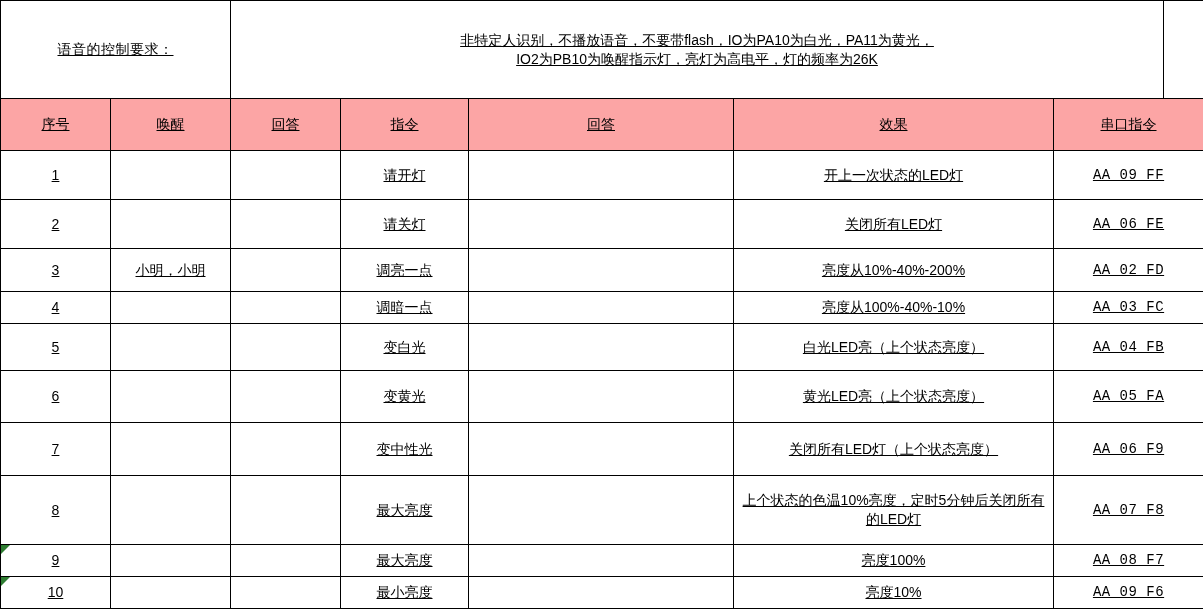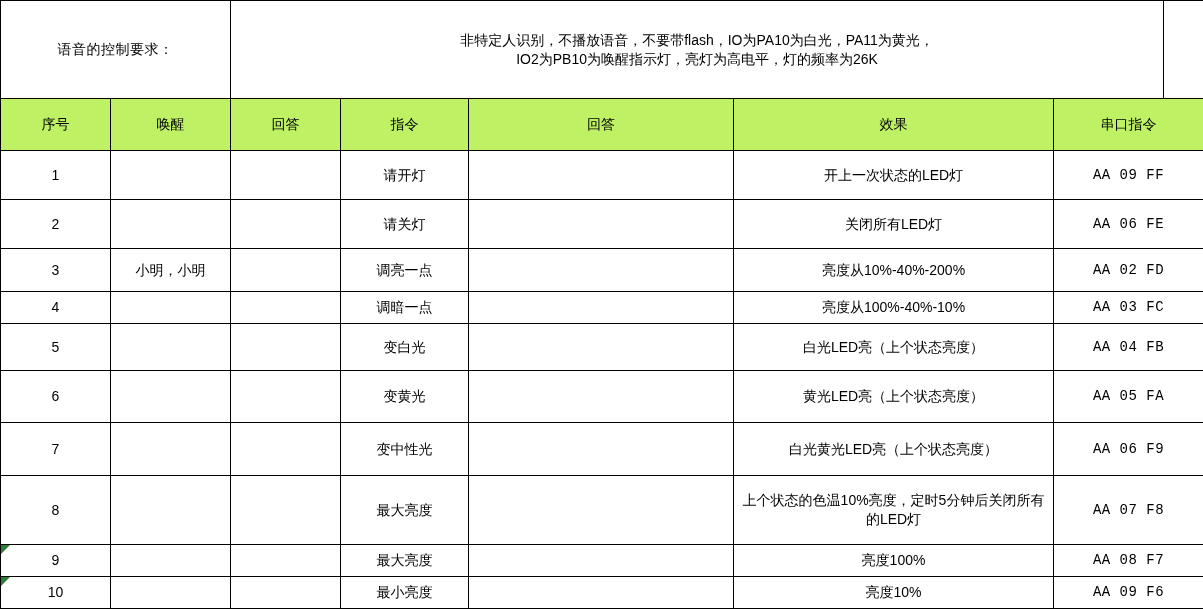--- a/index.html
+++ b/index.html
@@ -12,20 +12,21 @@
     height: 609px;
     font-family: "Liberation Sans", sans-serif;
     color: #000000;
     overflow: hidden;
   }
   .sheet {
     width: 1017px;
     height: 609px;
     position: relative;
     box-sizing: border-box;
+    text-decoration: underline;
   }
   table.grid {
     border-collapse: collapse;
     table-layout: fixed;
     width: 1203px;
     height: 609px;
   }
   table.grid td {
     border: 1px solid #000000;
     text-align: center;
@@ -59,21 +60,21 @@
   }
   .title-desc .line {
     display: block;
   }
   .blank-cell {
     border: 1px solid #000000;
   }
 
   
   .hdr {
-    background: #bef264;
+    background: #fca5a5;
     font-size: 15px;
     height: 48px;
   }
 
   
   .idx { font-size: 13px; }
   .mono {
     font-family: "Liberation Mono", "DejaVu Sans Mono", monospace;
     font-size: 13px;
     letter-spacing: 0.5px;
@@ -198,21 +199,21 @@
         <td class="eff">黄光LED亮（上个状态亮度）</td>
         <td colspan="2" class="mono">AA 05 FA</td>
       </tr>
 
       <tr style="height:50px;">
         <td class="idx">7</td>
         <td class="wake"></td>
         <td></td>
         <td class="cmd">变中性光</td>
         <td></td>
-        <td class="eff">白光黄光LED亮（上个状态亮度）</td>
+        <td class="eff">关闭所有LED灯（上个状态亮度）</td>
         <td colspan="2" class="mono">AA 06 F9</td>
       </tr>
 
       <tr style="height:64px;">
         <td class="idx">8</td>
         <td class="wake"></td>
         <td></td>
         <td class="cmd">最大亮度</td>
         <td></td>
         <td class="eff two-line">上个状态的色温10%亮度，定时5分钟后关闭所有的LED灯</td>

